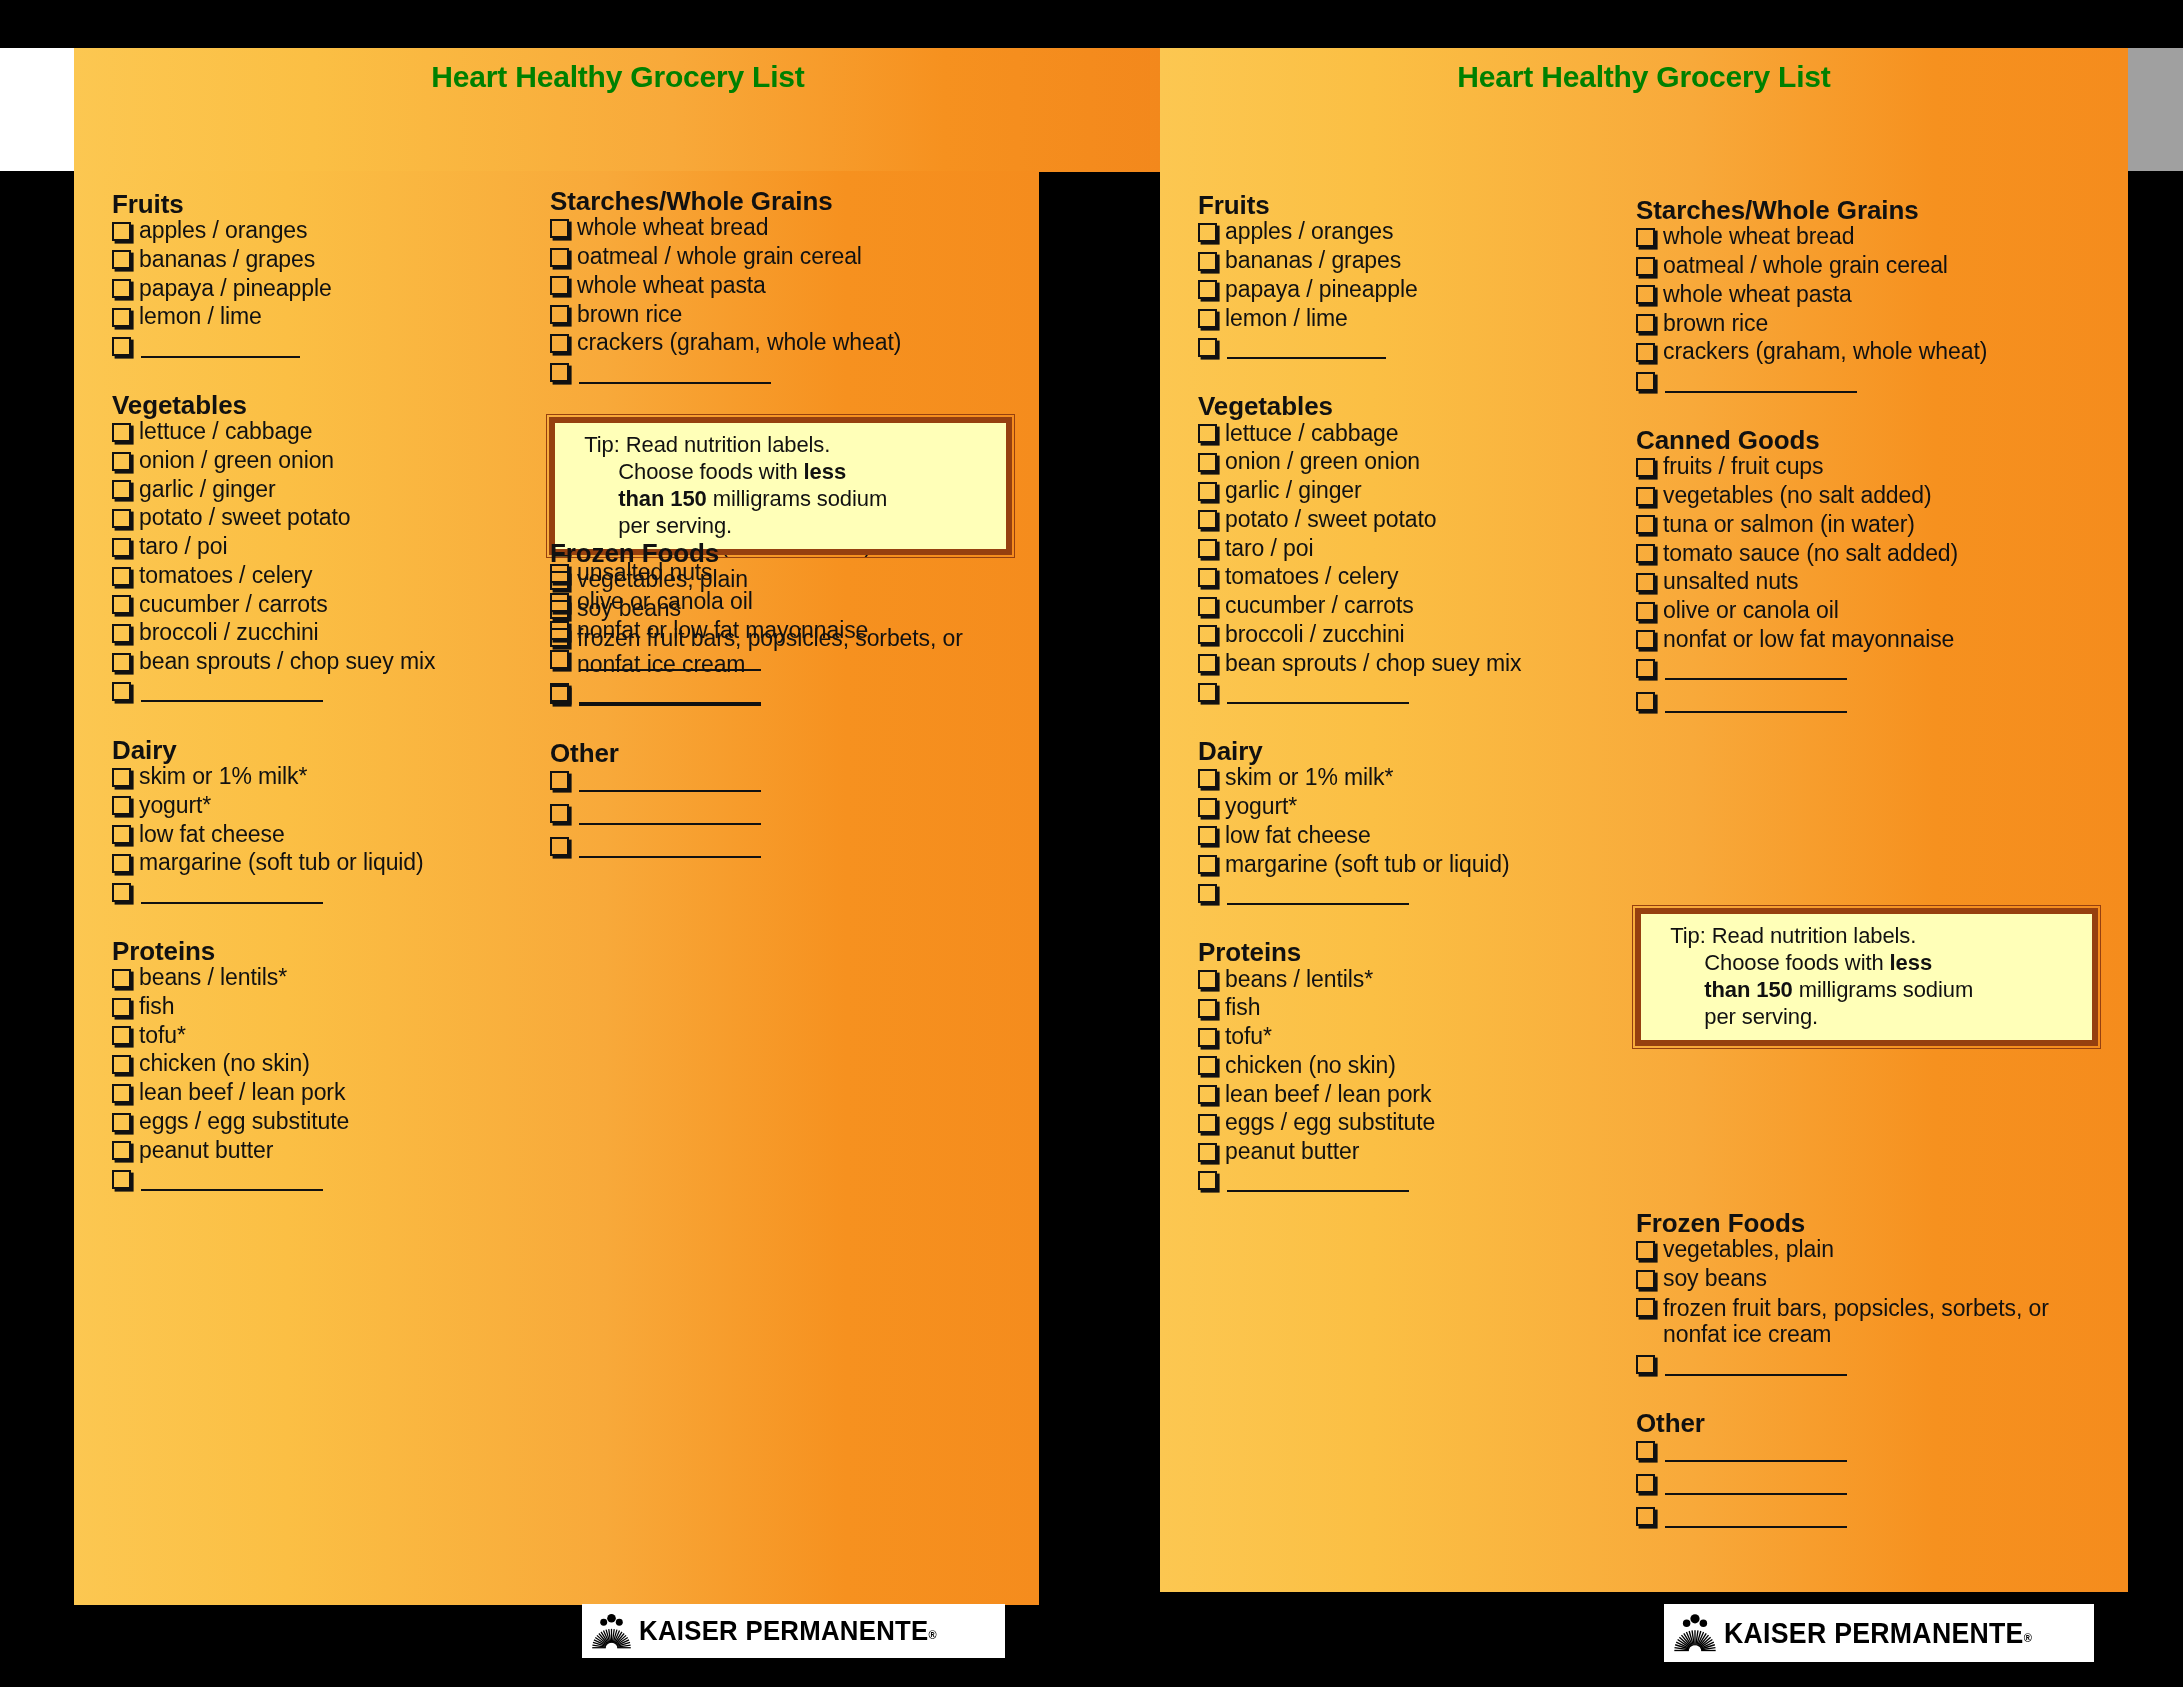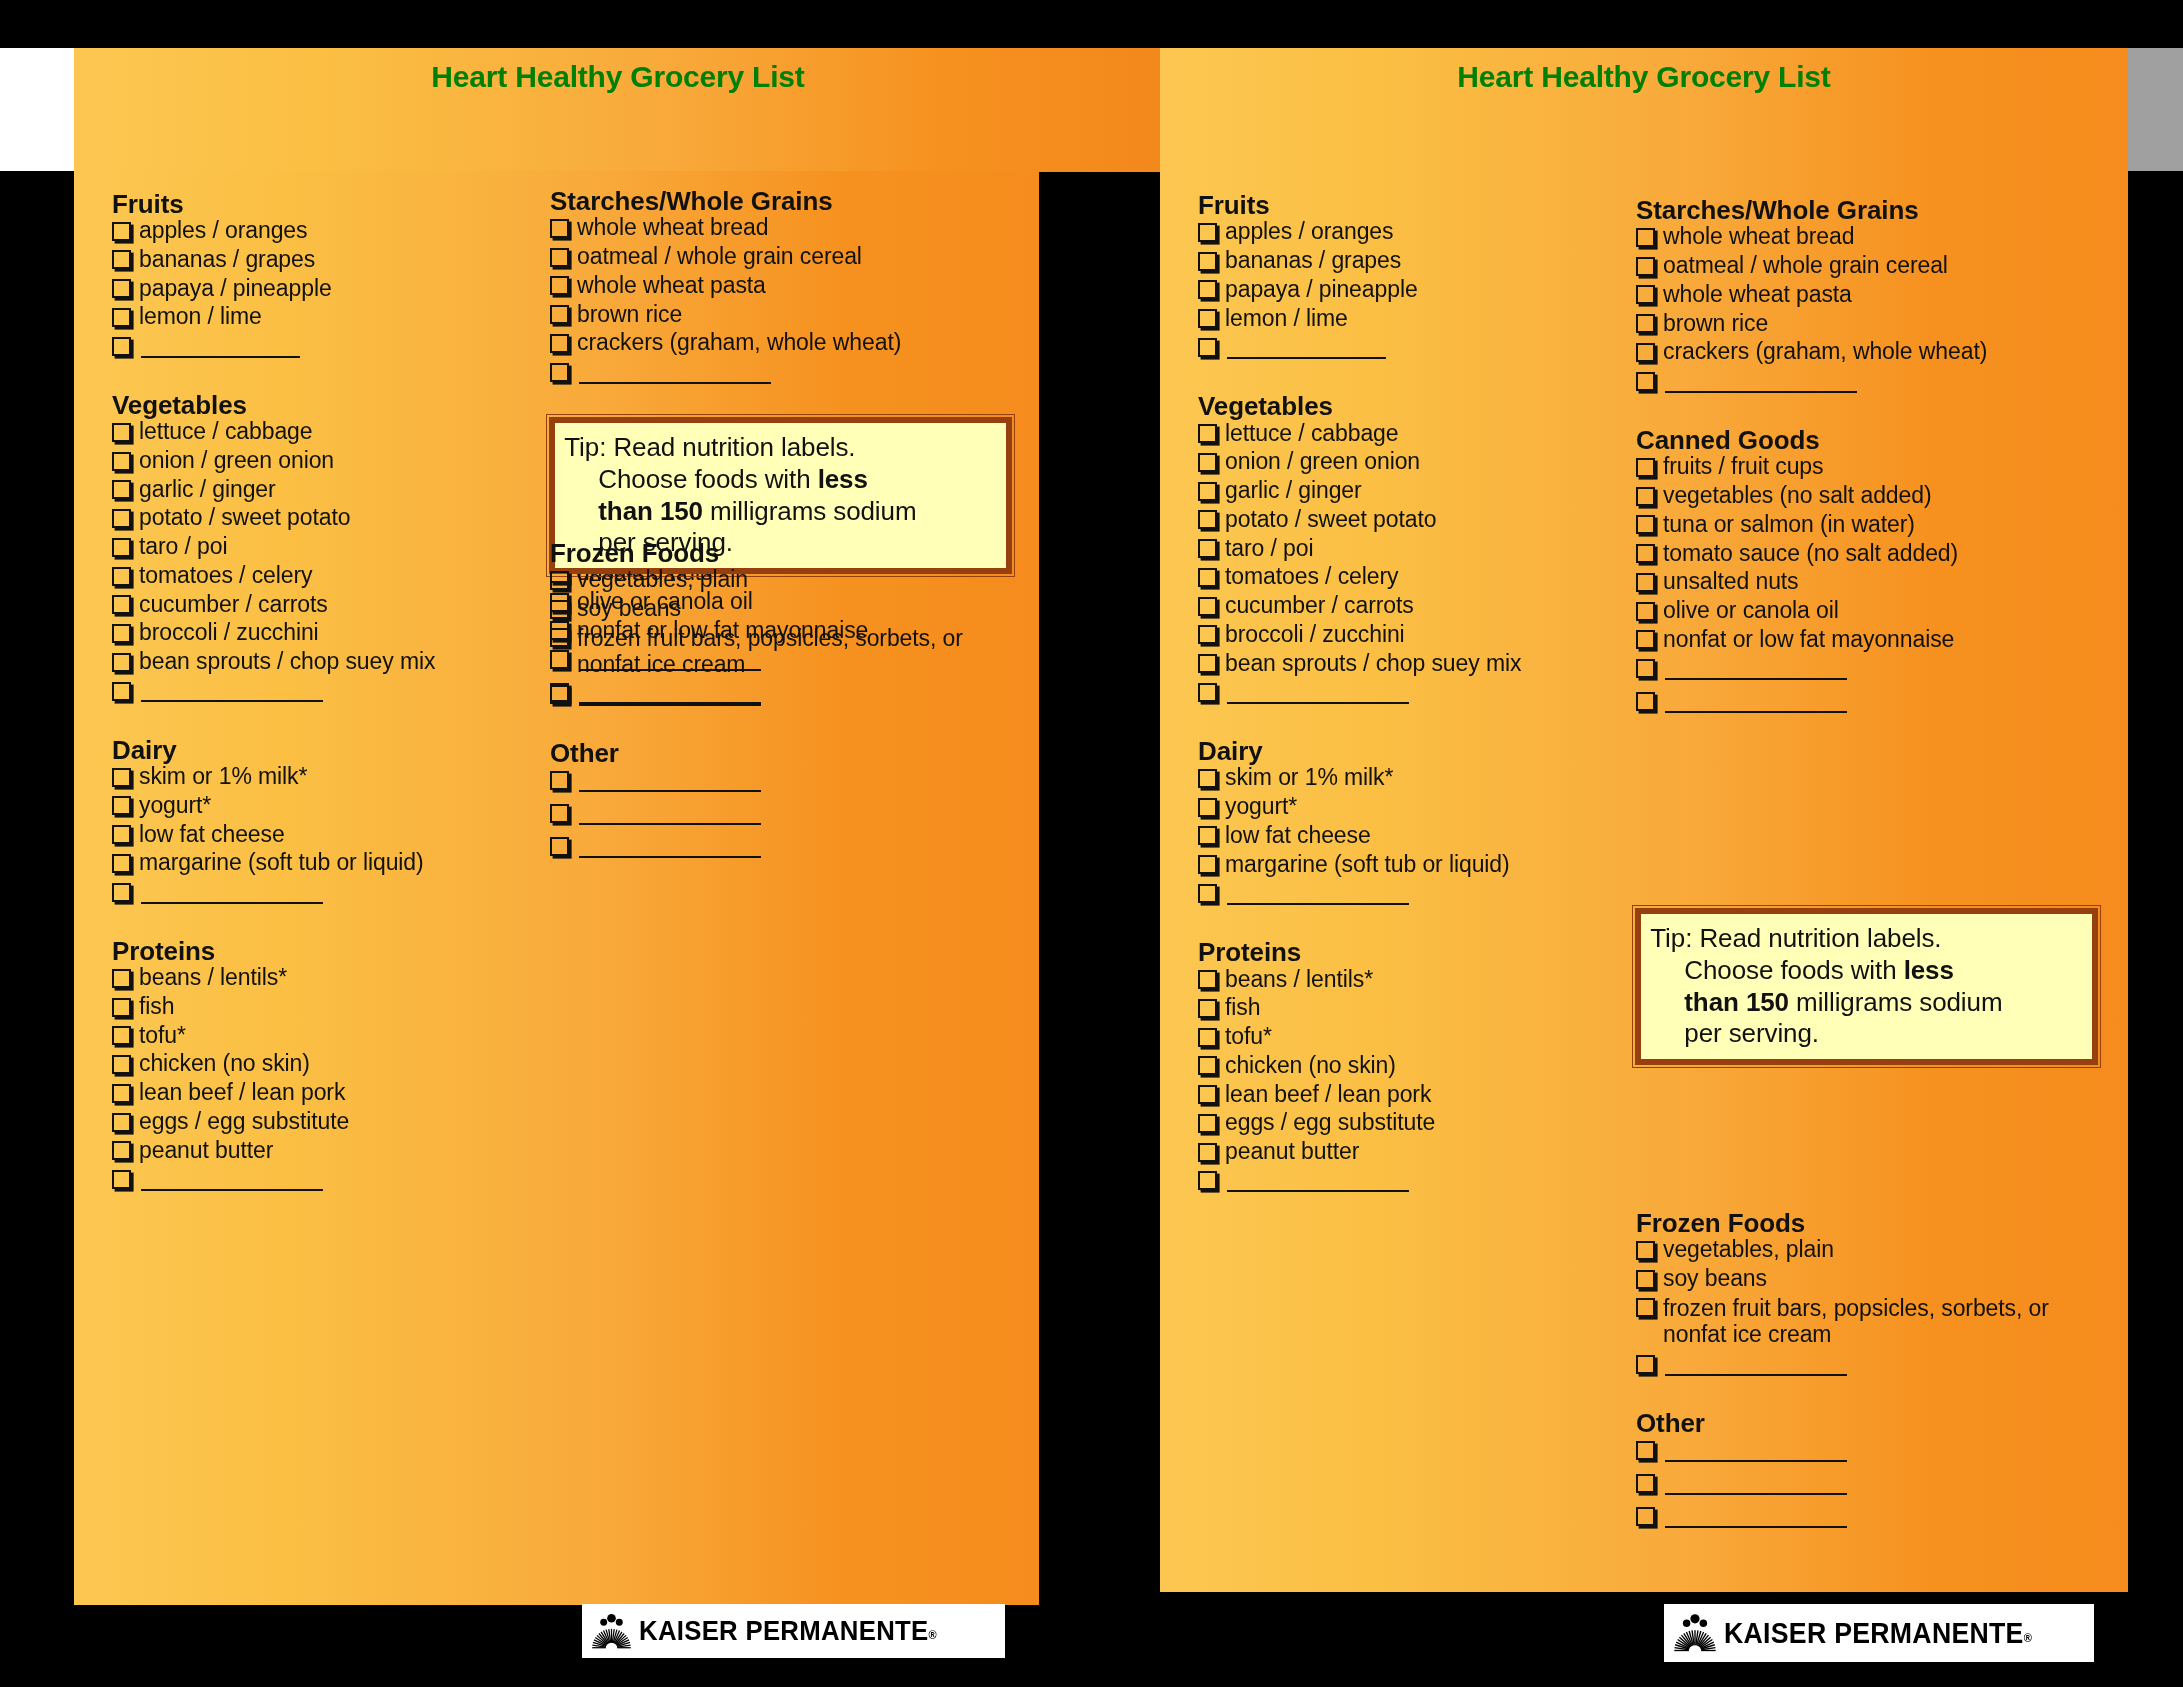--- a/index.html
+++ b/index.html
@@ -135,24 +135,25 @@
   .tipbox {
     position: absolute;
     background: #ffffb8;
     border: 6px solid #96400f;
     outline: 1.3px solid #96400f;
     outline-offset: 2px;
     box-sizing: border-box;
     padding: 9.3px 10.6px 9.3px 9.3px;
   }
   .tipbox .tiptext {
-    font-size: 26px;
+    font-size: 22px;
     line-height: 1.22;
     color: #111111;
     letter-spacing: -0.1px;
+    margin-left: 20px;
   }
   .tipbox .tiptext b { font-weight: bold; }
   .tip-indent { padding-left: 34px; display: block; }
 
   
   .logobar {
     position: absolute;
     background: #ffffff;
     display: flex;
     align-items: center;

